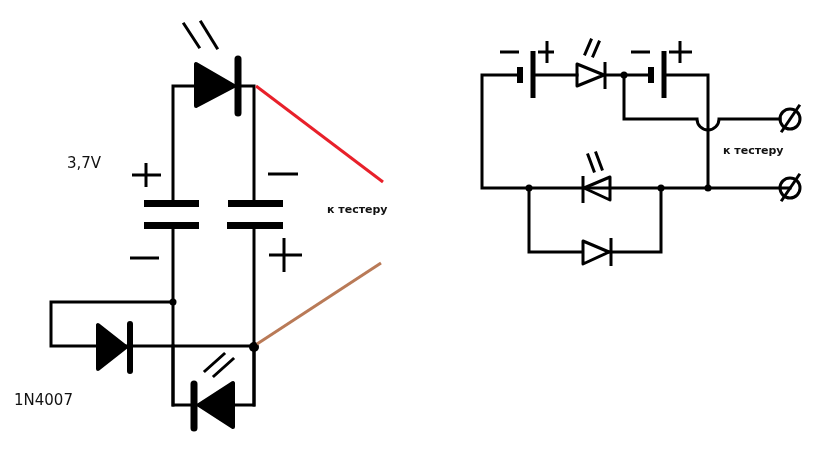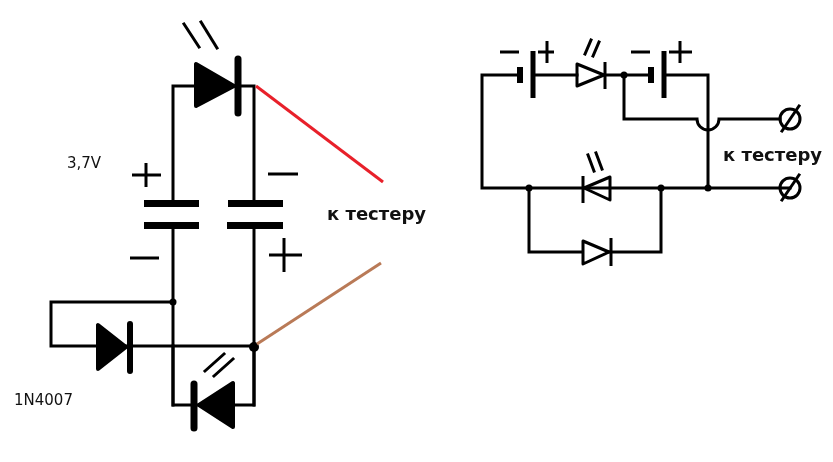--- a/index.html
+++ b/index.html
@@ -1,20 +1,20 @@
 <!DOCTYPE html>
 <html><head>
 <meta charset="utf-8">
 <style>
   html, body { margin: 0; padding: 0; background: #ffffff; }
   #canvas { position: relative; width: 833px; height: 462px; background: #ffffff; overflow: hidden; }
   svg { position: absolute; left: 0; top: 0; }
   .lbl { position: absolute; font-family: "DejaVu Sans", sans-serif; color: #111; white-space: nowrap; }
   .lbl-small { font-size: 15px; }
-  .lbl-bold { font-size: 18px; font-weight: bold; }
+  .lbl-bold { font-size: 11px; font-weight: bold; }
 </style>
 </head>
 <body>
 
 <div id="canvas">
   <svg width="833" height="462" viewBox="0 0 833 462">
 
     <g stroke="#000" stroke-width="3" fill="none" stroke-linecap="square">
 
       <polyline points="173,200 173,86 254,86 254,200"></polyline>

